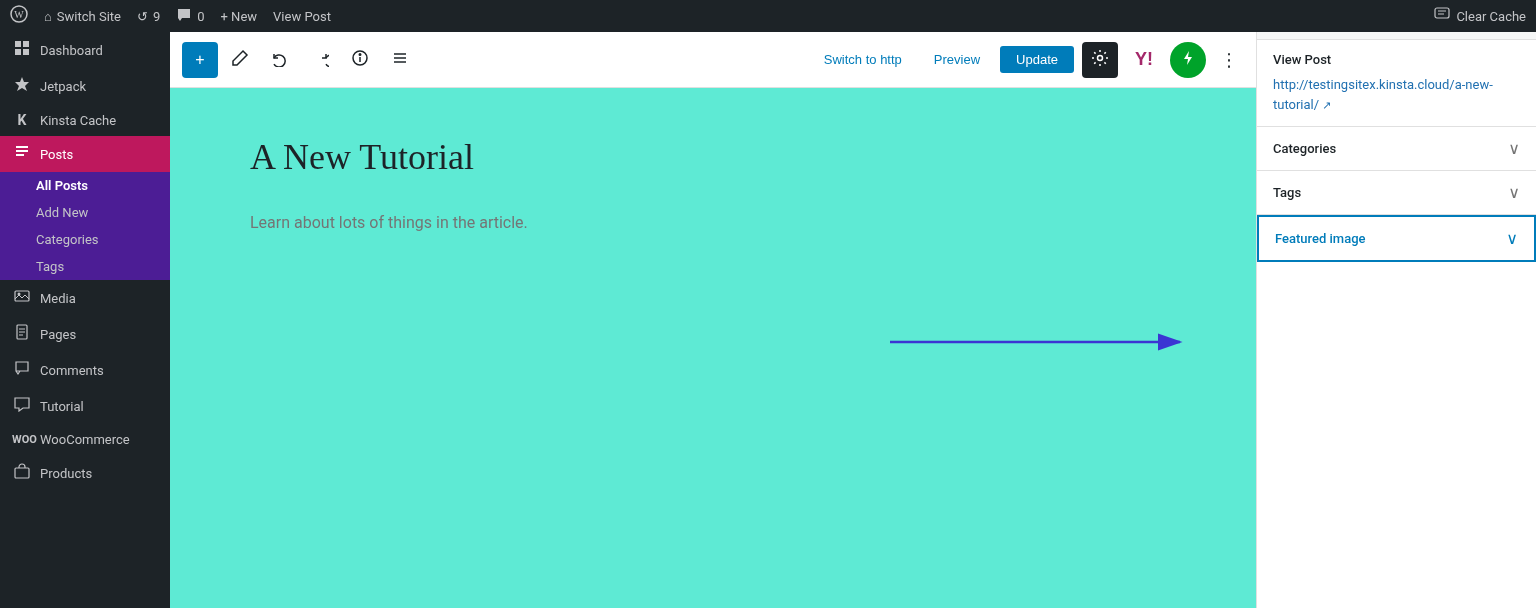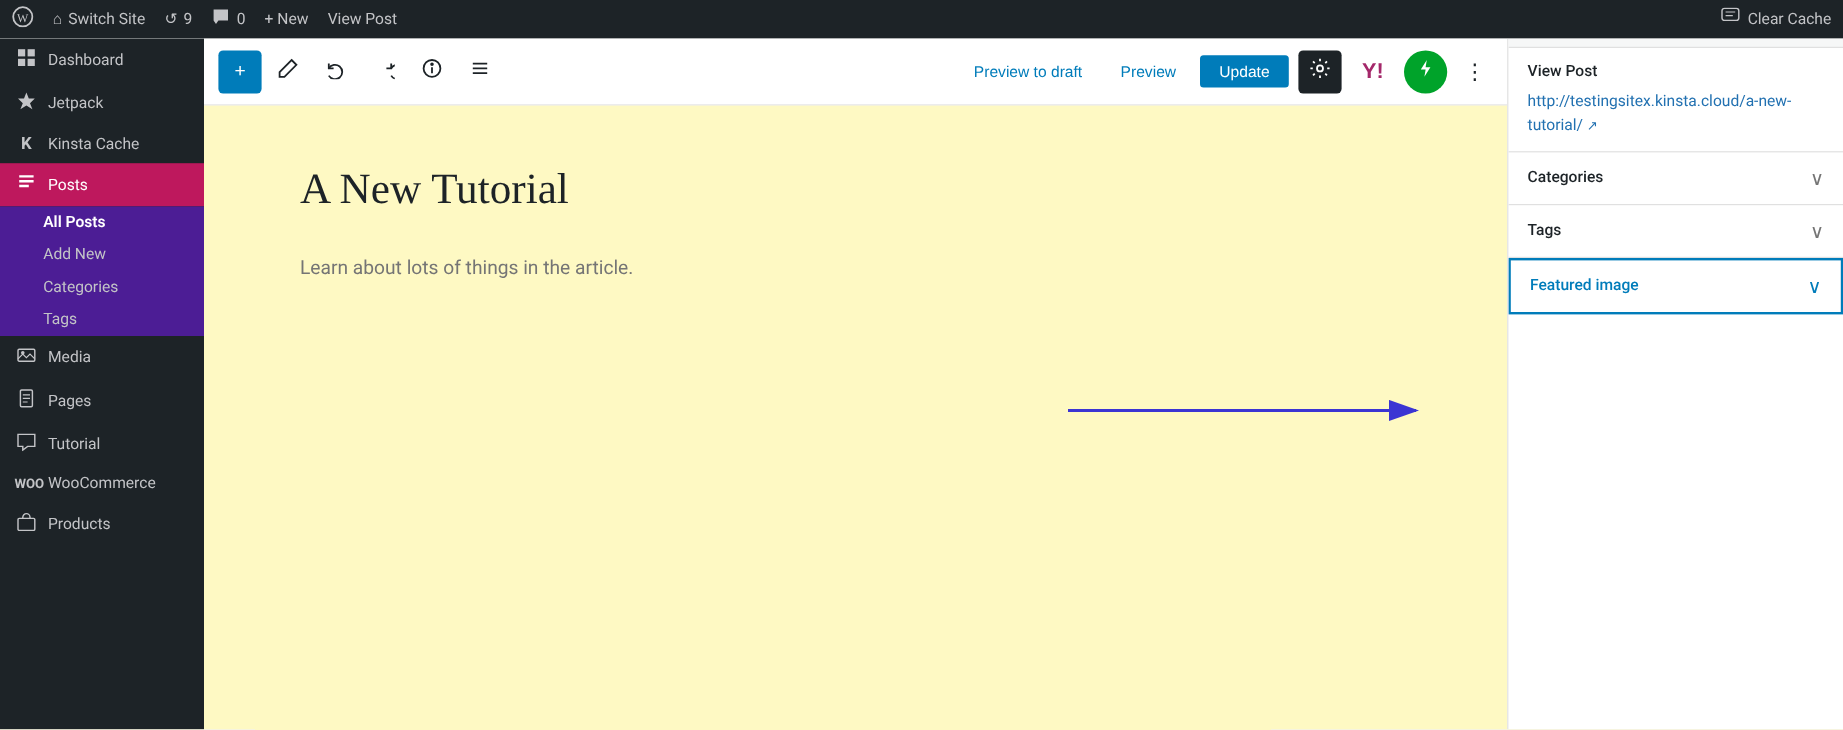--- a/index.html
+++ b/index.html
@@ -179,21 +179,21 @@
       font-size: 18px;
       color: #1d2327;
       padding: 4px 6px;
     }
 
     
     .editor-content {
       flex: 1;
       padding: 48px 80px;
       overflow-y: auto;
-      background: #fef9c3;
+      background: #5eead4;
     }
     .post-title {
       font-size: 36px;
       font-weight: 300;
       color: #1d2327;
       margin-bottom: 32px;
       font-family: Georgia, serif;
     }
     .post-body {
       font-size: 16px;
@@ -399,20 +399,28 @@
     <div class="sidebar-item">
       <span class="icon">
         <svg width="16" height="16" viewBox="0 0 16 16" fill="#c3c4c7">
             <rect x="3" y="1" width="10" height="14" rx="1" fill="none" stroke="#c3c4c7" stroke-width="1.2"></rect>
             <line x1="5" y1="5" x2="11" y2="5" stroke="#c3c4c7" stroke-width="1"></line>
             <line x1="5" y1="8" x2="11" y2="8" stroke="#c3c4c7" stroke-width="1"></line>
             <line x1="5" y1="11" x2="9" y2="11" stroke="#c3c4c7" stroke-width="1"></line>
           </svg>
       </span>
       <span>Pages</span>
+    </div>
+    <div class="sidebar-item">
+      <span class="icon">
+        <svg width="16" height="16" viewBox="0 0 16 16" fill="#c3c4c7">
+            <path d="M2 2h12v9H2zm0 9l2 3 2-3" fill="none" stroke="#c3c4c7" stroke-width="1.2"></path>
+          </svg>
+      </span>
+      <span>Comments</span>
     </div>
     <div class="sidebar-item">
       <span class="icon">
         <svg width="16" height="16" viewBox="0 0 16 16" fill="#c3c4c7">
             <path d="M1 2h14v10H9l-4 3v-3H1z" fill="none" stroke="#c3c4c7" stroke-width="1.2"></path>
           </svg>
       </span>
       <span>Tutorial</span>
     </div>
     <div class="sidebar-item">
@@ -474,21 +482,21 @@
           <span>
             <svg width="18" height="18" viewBox="0 0 18 18" fill="none" stroke="#1d2327" stroke-width="1.5">
                 <line x1="3" y1="5" x2="15" y2="5"></line>
                 <line x1="3" y1="9" x2="15" y2="9"></line>
                 <line x1="3" y1="13" x2="15" y2="13"></line>
               </svg>
           </span>
         </button>
         <div class="toolbar-spacer"></div>
         <div class="toolbar-right">
-          <button class="switch-draft-btn">Preview to draft</button>
+          <button class="switch-draft-btn">Switch to http</button>
           <button class="preview-btn">Preview</button>
           <button class="update-btn">Update</button>
           <button class="settings-btn">
             <span>
               <svg width="18" height="18" viewBox="0 0 18 18" fill="none" stroke="#fff" stroke-width="1.5">
                   <circle cx="9" cy="9" r="2.5"></circle>
                   <path d="M9 1v2M9 15v2M1 9h2M15 9h2M3.2 3.2l1.4 1.4M13.4 13.4l1.4 1.4M3.2 14.8l1.4-1.4M13.4 4.6l1.4-1.4"></path>
                 </svg>
             </span>
           </button>

